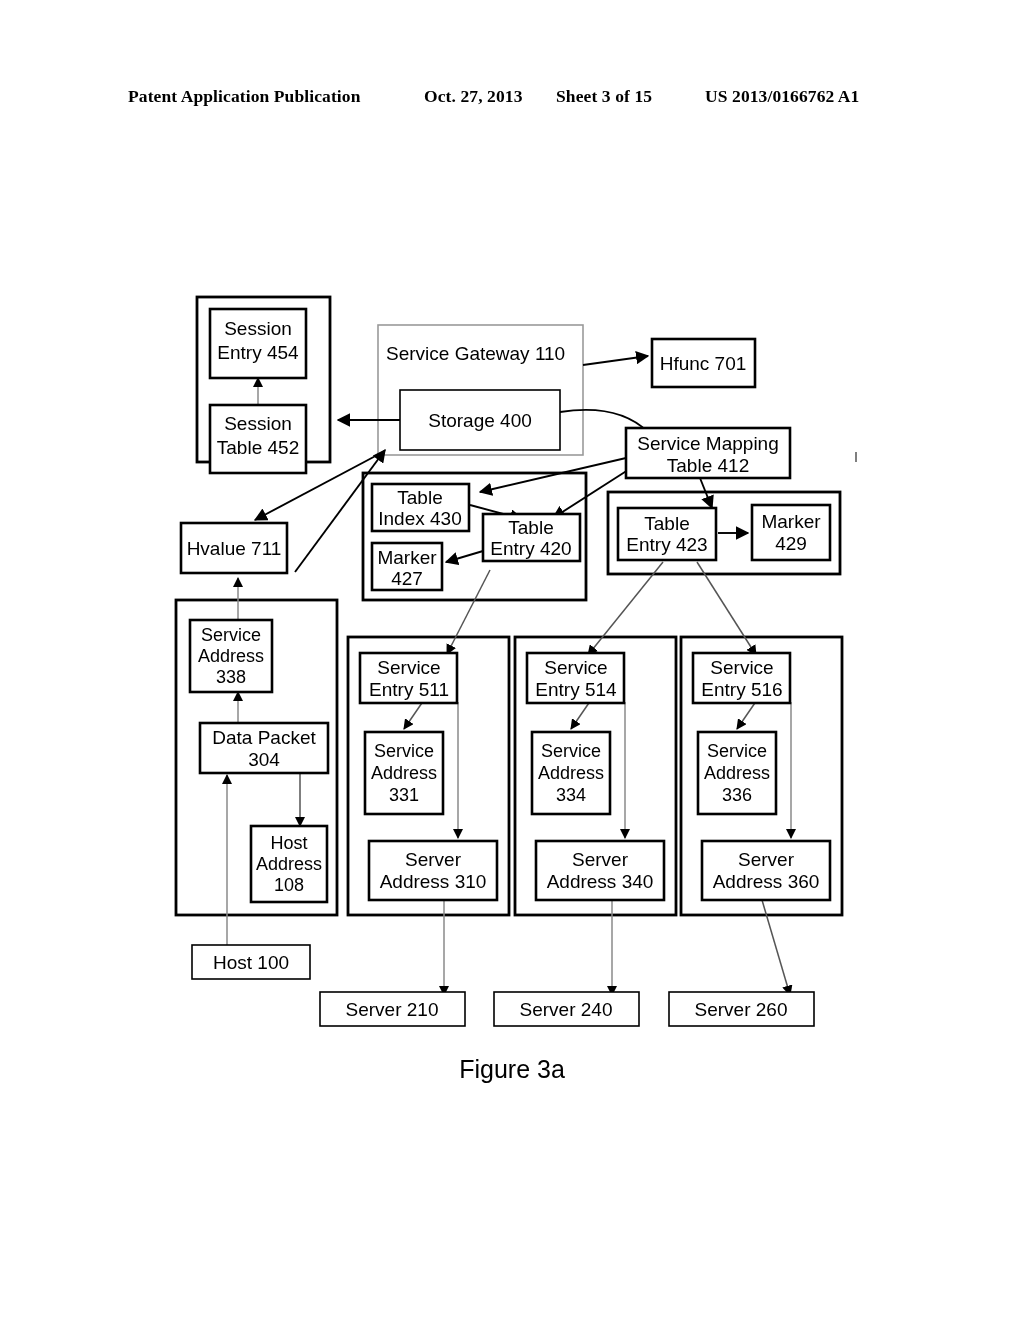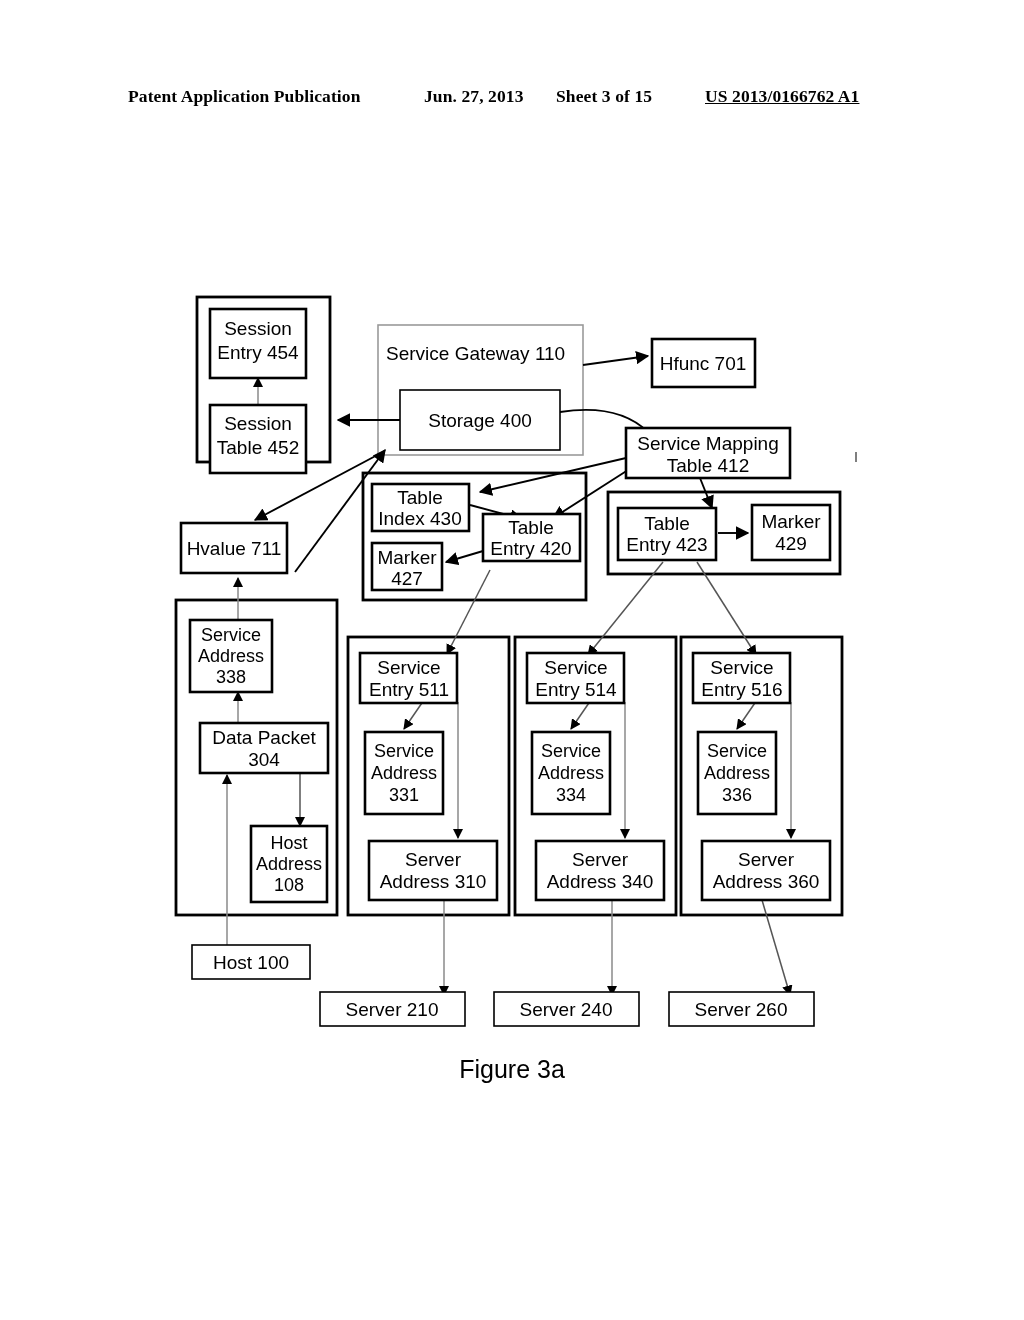--- a/index.html
+++ b/index.html
@@ -32,21 +32,21 @@
     align-items: baseline;
     font-family: "Liberation Serif", serif;
     font-weight: bold;
     font-size: 17.5px;
     letter-spacing: 0.1px;
     white-space: nowrap;
   }
   .hdr-left  { position: absolute; left: 128px; }
   .hdr-date  { position: absolute; left: 424px; }
   .hdr-sheet { position: absolute; left: 556px; }
-  .hdr-num   { position: absolute; left: 705px; text-decoration: underline; }
+  .hdr-num   { position: absolute; left: 705px; }
 
   
   #figure-svg {
     position: absolute;
     left: 0;
     top: 0;
     width: 1024px;
     height: 1320px;
     display: block;
   }
@@ -62,21 +62,21 @@
   }
   .fig-caption span { display: inline-block; }
 </style>
 </head>
 <body>
 
 <div class="page">
 
   <div class="pub-header">
     <span class="hdr-left">Patent Application Publication</span>
-    <span class="hdr-date">Jun. 27, 2013</span>
+    <span class="hdr-date">Oct. 27, 2013</span>
     <span class="hdr-sheet">Sheet 3 of 15</span>
     <span class="hdr-num">US 2013/0166762 A1</span>
   </div>
 
   <svg id="figure-svg" viewBox="0 0 1024 1320">
     <defs>
       <marker id="arrowFat" viewBox="0 0 10 10" refX="9" refY="5" markerWidth="7" markerHeight="7" orient="auto-start-reverse">
         <path d="M 0 0 L 10 5 L 0 10 z" fill="#000000"></path>
       </marker>
       <marker id="arrowThin" viewBox="0 0 10 10" refX="9" refY="5" markerWidth="6" markerHeight="6" orient="auto-start-reverse">

